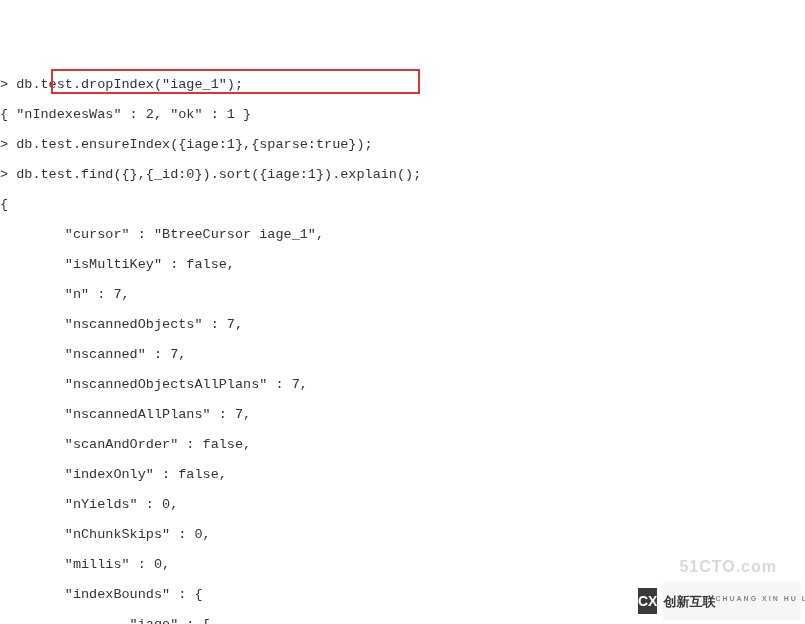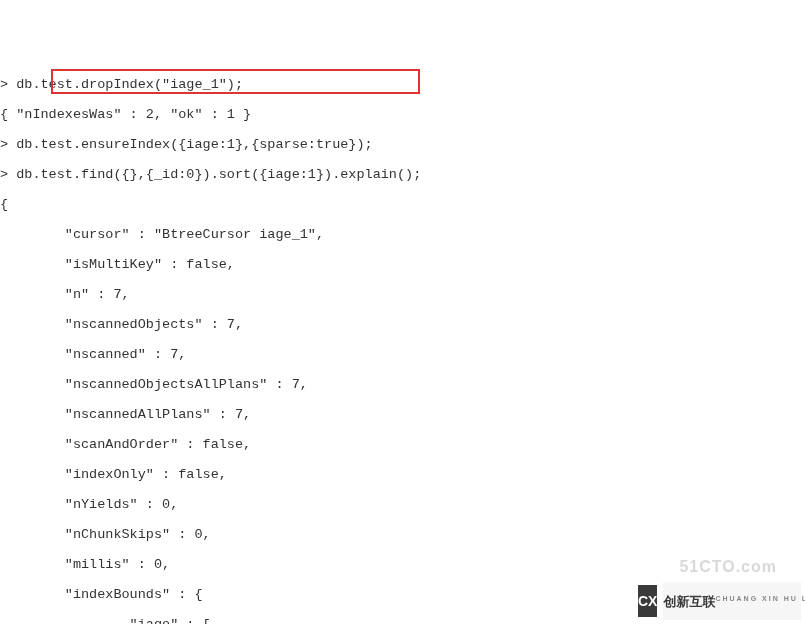--- a/index.html
+++ b/index.html
@@ -48,21 +48,21 @@
       width: 138px;
       height: 38px;
       background: rgba(245,245,245,0.9);
       display: flex;
       align-items: center;
       justify-content: center;
       gap: 6px;
     }
     .logo-icon {
       width: 26px;
-      height: 32px;
+      height: 26px;
       background: #3a3a3a;
       color: #fff;
       font-weight: bold;
       font-size: 14px;
       display: flex;
       align-items: center;
       justify-content: center;
       font-family: sans-serif;
     }
     .logo-text {

